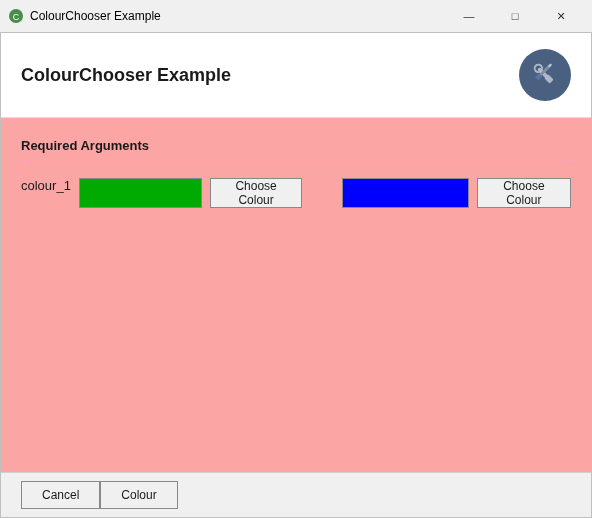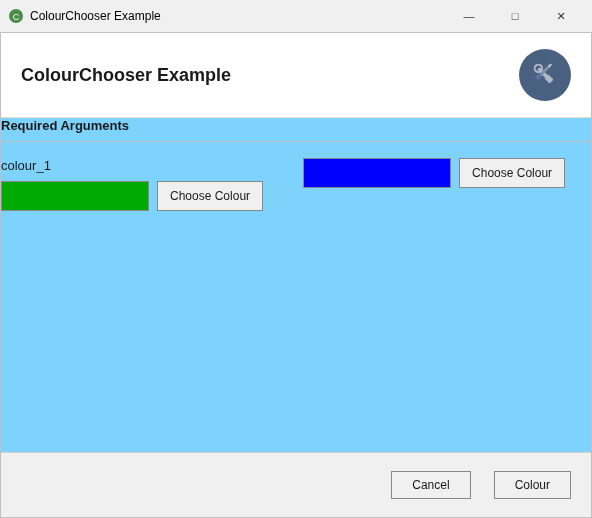--- a/index.html
+++ b/index.html
@@ -92,21 +92,22 @@
       background: #4a6080;
       border-radius: 50%;
       display: flex;
       align-items: center;
       justify-content: center;
     }
 
     
     .content {
       flex: 1;
-      background: #7dd3fc;
+      padding: 20px;
+      background: #fca5a5;
     }
 
     .section-title {
       font-size: 13px;
       font-weight: 700;
       color: #1a1a1a;
       margin-bottom: 8px;
     }
 
     .divider {
@@ -116,21 +117,21 @@
     }
 
     .arguments-grid {
       display: flex;
       gap: 40px;
       align-items: flex-start;
     }
 
     .arg-group {
       display: flex;
-      flex-direction: column;
+      flex-direction: row;
       gap: 8px;
     }
 
     .arg-label {
       font-size: 13px;
       color: #1a1a1a;
     }
 
     .arg-controls {
       display: flex;
@@ -149,24 +150,23 @@
       background: #f0f0f0;
       border: 1px solid #888;
       cursor: pointer;
       font-size: 12px;
       color: #1a1a1a;
     }
 
     
     .footer {
       background: #f0f0f0;
-      padding: 18px 20px;
-      display: flex;
-      justify-content: flex-end;
-      gap: 23px;
+      padding: 8px 20px;
+      display: flex;
+      gap: 0;
       border-top: 1px solid #d0d0d0;
       flex-shrink: 0;
     }
 
     .footer-btn {
       height: 28px;
       padding: 0 20px;
       background: #f0f0f0;
       border: 1px solid #888;
       cursor: pointer;

